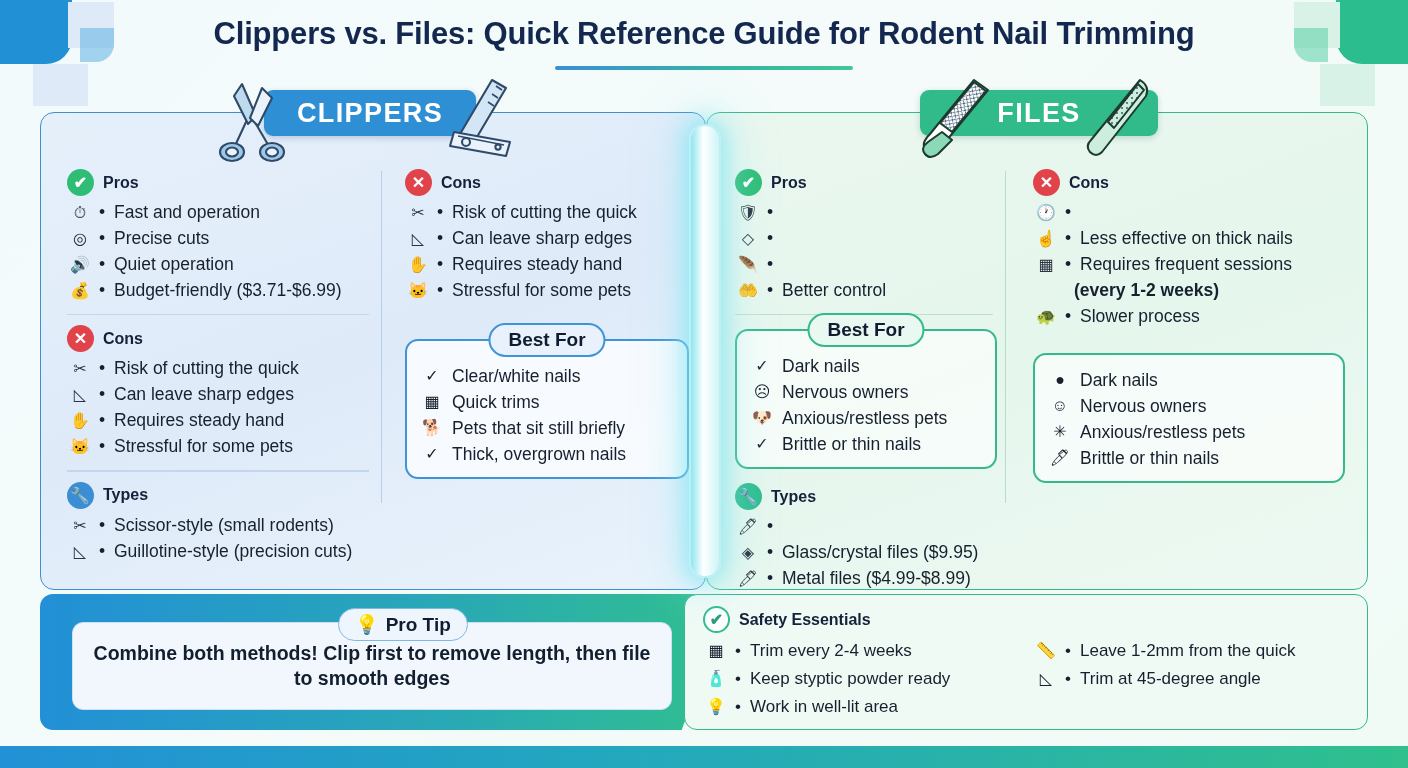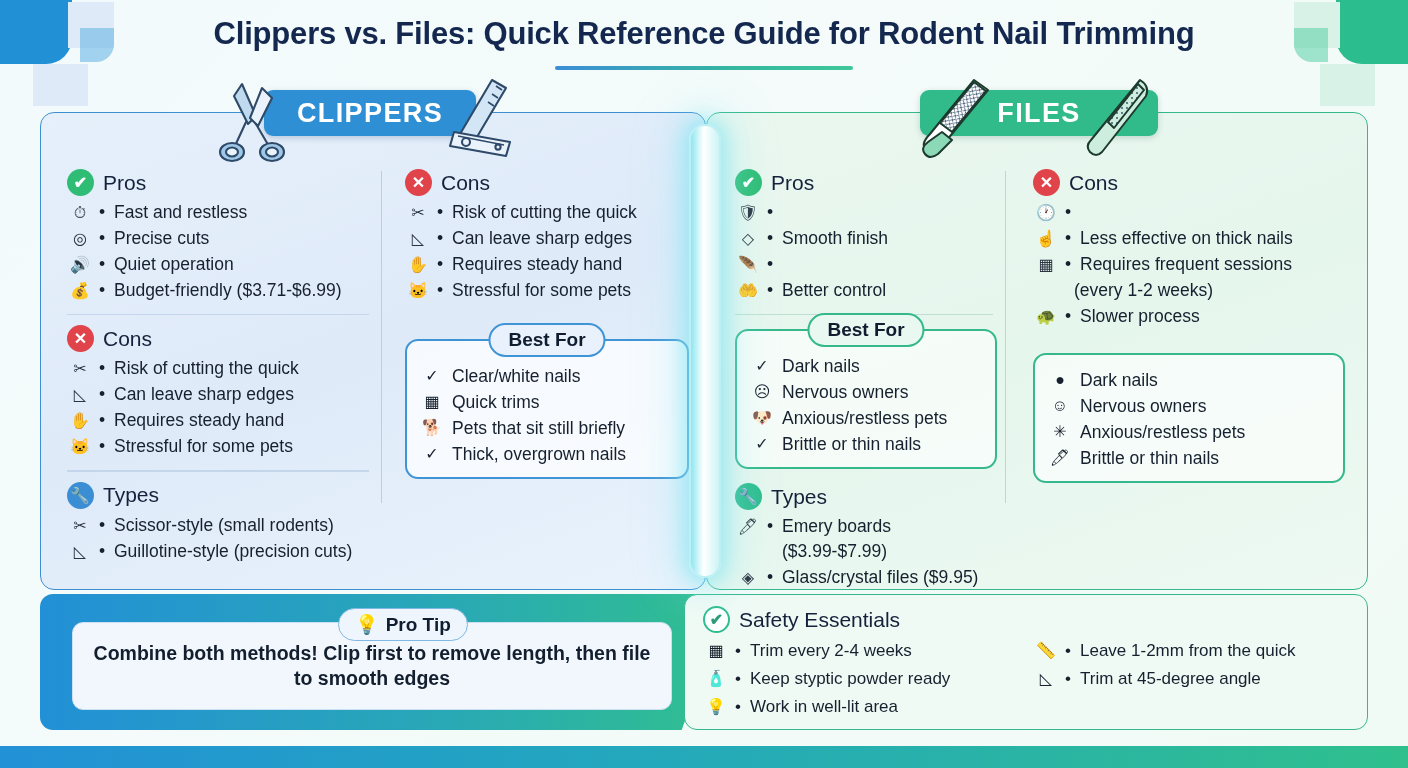--- a/index.html
+++ b/index.html
@@ -60,21 +60,21 @@
     border:2px solid #bdf0f4;
     box-shadow:0 0 18px 6px rgba(124,227,240,.55),0 0 42px 14px rgba(150,235,245,.35);
     z-index:8; }
   .col { position:relative; }
   .col-sep { position:absolute; width:1.4px; }
   .sep-blue  { background:#b7cfe8; }
   .sep-green { background:#b6ddc9; }
 
   
   .sec-head { display:flex; align-items:center; gap:9px; margin-bottom:4px; }
-  .sec-head .label { font-size:21px; font-weight:normal; color:#14213a; }
+  .sec-head .label { font-size:16px; font-weight:bold; color:#14213a; }
   .badge-icon { width:27px; height:27px; border-radius:50%; display:flex;
     align-items:center; justify-content:center; color:#fff; font-size:16px;
     font-weight:bold; flex:0 0 auto; }
   .bi-pros  { background:#2fbd76; }
   .bi-cons  { background:#e0434a; }
   .bi-types-b { background:#3c8ed4; }
   .bi-types-g { background:#2fbd8f; }
   .bi-safe  { background:#fff; border:2.5px solid #2fbd8f; color:#2a9b76; }
 
   
@@ -208,21 +208,21 @@
     <div class="col" style="position:absolute;left:26px;top:56px;width:306px;">
 
       <div class="sec-head">
         <span class="badge-icon bi-pros">✔</span>
         <span class="label">Pros</span>
       </div>
       <div class="rows">
         <div class="row">
           <span class="gly">⏱</span>
           <span class="dot">•</span>
-          <span class="txt">Fast and restless</span>
+          <span class="txt">Fast and operation</span>
         </div>
         <div class="row">
           <span class="gly">◎</span>
           <span class="dot">•</span>
           <span class="txt">Precise cuts</span>
         </div>
         <div class="row">
           <span class="gly">🔊</span>
           <span class="dot">•</span>
           <span class="txt">Quiet operation</span>
@@ -348,21 +348,20 @@
         <span class="label">Pros</span>
       </div>
       <div class="rows">
         <div class="row">
           <span class="gly">🛡</span>
           <span class="dot">•</span>
         </div>
         <div class="row">
           <span class="gly">◇</span>
           <span class="dot">•</span>
-          <span class="txt">Smooth finish</span>
         </div>
         <div class="row">
           <span class="gly">🪶</span>
           <span class="dot">•</span>
         </div>
         <div class="row">
           <span class="gly">🤲</span>
           <span class="dot">•</span>
           <span class="txt">Better control</span>
         </div>
@@ -393,21 +392,20 @@
       <div style="height:14px;"></div>
 
       <div class="sec-head">
         <span class="badge-icon bi-types-g">🔧</span>
         <span class="label">Types</span>
       </div>
       <div class="rows">
         <div class="row">
           <span class="gly">🖊</span>
           <span class="dot">•</span>
-          <span class="txt">Emery boards ($3.99-$7.99)</span>
         </div>
         <div class="row">
           <span class="gly">◈</span>
           <span class="dot">•</span>
           <span class="txt">Glass/crystal files ($9.95)</span>
         </div>
         <div class="row">
           <span class="gly">🖊</span>
           <span class="dot">•</span>
           <span class="txt">Metal files ($4.99-$8.99)</span>
@@ -431,21 +429,21 @@
           <span class="dot">•</span>
           <span class="txt">Less effective on thick nails</span>
         </div>
         <div class="row">
           <span class="gly">▦</span>
           <span class="dot">•</span>
           <span class="txt">Requires frequent sessions</span>
         </div>
         <div class="row nodot">
           <span class="gly"></span>
-          <span class="txt" style="margin-left:9px;">(every 1-2 weeks)</span>
+          <span class="txt" style="margin-left:9px;font-weight:bold;">(every 1-2 weeks)</span>
         </div>
         <div class="row">
           <span class="gly">🐢</span>
           <span class="dot">•</span>
           <span class="txt">Slower process</span>
         </div>
       </div>
 
       <div style="height:24px;"></div>
 

